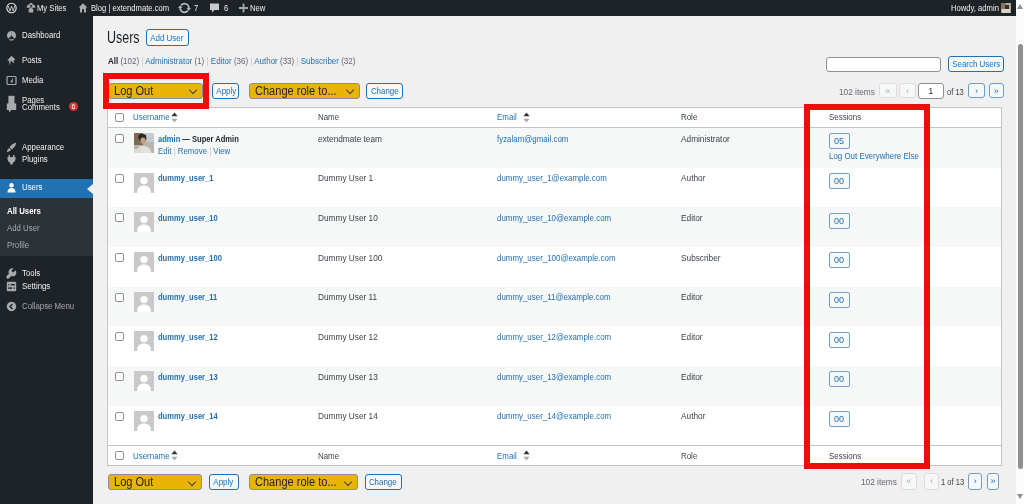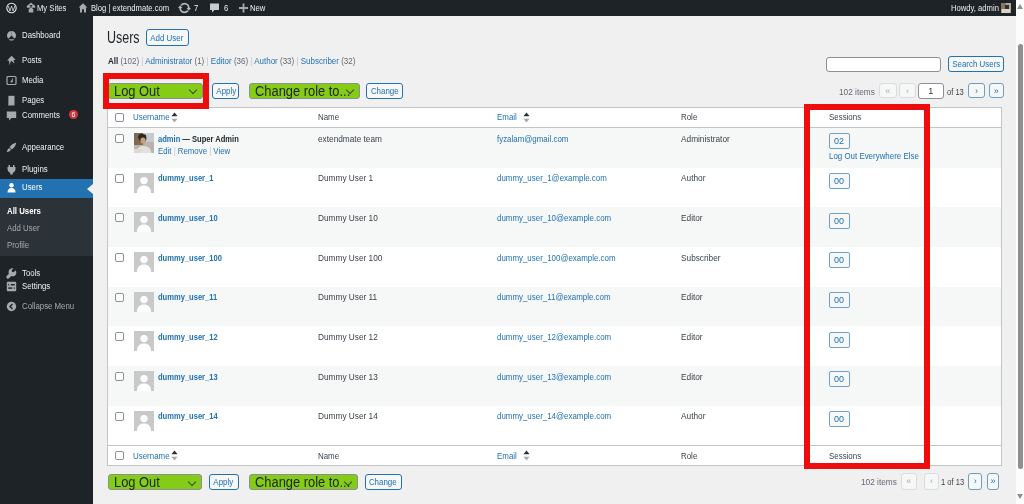--- a/index.html
+++ b/index.html
@@ -17,21 +17,21 @@
 .mi { position:absolute; left:0; width:93px; height:18px; color:#f0f0f1; font-size:8.5px; line-height:18px; }
 .mi .txt { position:absolute; left:22px; top:0; transform:scaleX(.92); transform-origin:0 50%; white-space:nowrap; }
 .mi svg { position:absolute; left:6px; top:4px; }
 .sub { position:absolute; left:7px; color:#a5aaad; font-size:8.5px; line-height:16px; height:16px; transform:scaleX(.92); transform-origin:0 50%; white-space:nowrap; }
 #arrow { position:absolute; left:87px; top:184.2px; width:0; height:0; border-top:5px solid transparent; border-bottom:5px solid transparent; border-right:6px solid #f0f0f1; }
 
 #content { position:absolute; left:93px; top:16px; width:923px; height:488px; background:#f0f0f1; }
 h1 { position:absolute; left:13.5px; top:13px; font-size:16px; font-weight:400; color:#1d2327; transform:scaleX(.78); transform-origin:0 0; }
 .btn { position:absolute; background:#f6f7f7; border:1px solid #2271b1; border-radius:3px; color:#2271b1; font-size:9px; text-align:center; font-family:inherit; white-space:nowrap; }
 .btn i { display:inline-block; font-style:normal; transform:scaleX(.88); }
-.sel { position:absolute; background:#84cc16; border:1px solid #8c8f94; border-radius:3px; color:#1d2327; font-size:14px; padding-left:5.5px; white-space:nowrap; }
+.sel { position:absolute; background:#eab308; border:1px solid #8c8f94; border-radius:3px; color:#1d2327; font-size:12px; padding-left:5.5px; white-space:nowrap; }
 .sel em { display:inline-block; font-style:normal; transform:scaleX(.92); transform-origin:0 50%; }
 .sel .chev { position:absolute; right:6px; top:3.5px; width:6px; height:6px; border-right:1.1px solid #3c434a; border-bottom:1.1px solid #3c434a; transform:rotate(45deg); }
 #filters { position:absolute; left:14.5px; top:40px; font-size:8.7px; color:#646970; white-space:nowrap; transform:scaleX(.92); transform-origin:0 0; }
 #filters a { color:#2271b1; text-decoration:none; }
 #filters b { color:#1d2327; }
 .gtxt { color:#646970; font-size:9px; transform:scaleX(.92); transform-origin:0 0; }
 .pgbox { position:absolute; border-radius:3px; font-size:9px; text-align:center; }
 .pgdis { background:#f6f7f7; border:1px solid #dcdcde; color:#a7aaad; }
 .pgen { background:#f6f7f7; border:1px solid #6d9dc2; color:#2271b1; }
 
@@ -120,35 +120,35 @@
       </svg>
       <span class="txt">Media</span>
     </div>
   <div class="mi" style="top:74.5px">
       <svg width="11" height="11" viewBox="0 0 11 11">
         <path d="M2.5 0.8 L8.5 0.8 L8.5 10.2 L2.5 10.2 Z" fill="#a7aaad"></path>
         <path d="M2.5 0.8 L2 1.5 L2 10.8 L7.8 10.8 L8.5 10.2 L2.8 10.2 Z" fill="#7b8084"></path>
       </svg>
       <span class="txt">Pages</span>
     </div>
-  <div class="mi" style="top:90px">
+  <div class="mi" style="top:82px">
       <svg width="11" height="11" viewBox="0 0 11 11">
         <path d="M0.8 1.5 L10.2 1.5 L10.2 8 L5.5 8 L3 10.4 L3 8 L0.8 8 Z" fill="#a7aaad"></path>
       </svg>
       <span class="txt">Comments</span>
       <span style="position:absolute;left:69px;top:4px;width:9px;height:9px;border-radius:50%;background:#d63638;color:#fff;font-size:7px;line-height:9.5px;text-align:center;">6</span>
     </div>
   <div class="mi" style="top:121.5px">
       <svg width="11" height="11" viewBox="0 0 11 11">
         <path d="M9.8 0.8 C7 1.5 4.8 3.2 3.6 5.2 L5.8 7.4 C7.8 6.2 9.4 4 10.2 1.2 Z" fill="#a7aaad"></path>
         <path d="M3.2 6 L5 7.8 C4.4 9 3 9.8 0.8 10.2 C1.4 8 1.8 6.8 3.2 6 Z" fill="#a7aaad"></path>
       </svg>
       <span class="txt">Appearance</span>
     </div>
-  <div class="mi" style="top:144px">
+  <div class="mi" style="top:134px">
       <svg width="11" height="11" viewBox="0 0 11 11">
         <path d="M4 1 L4 3 L7 3 L7 1 L8.5 1 L8.5 3 L9.5 3 L9.5 5 C9.5 6.8 8.4 8.2 6.8 8.7 L6.8 10.5 L4.2 10.5 L4.2 8.7 C2.6 8.2 1.5 6.8 1.5 5 L1.5 3 L2.5 3 L2.5 1 Z" fill="#a7aaad"></path>
       </svg>
       <span class="txt">Plugins</span>
     </div>
   <div class="mi" style="top:162px;color:#fff;">
       <svg width="11" height="11" viewBox="0 0 11 11">
         <circle cx="5.5" cy="3.2" r="2.2" fill="#fff"></circle>
         <path d="M1.5 10.5 C1.5 7.5 3 6 5.5 6 C8 6 9.5 7.5 9.5 10.5 Z" fill="#fff"></path>
       </svg>
@@ -229,21 +229,21 @@
         <path d="M4 4 C4 1.8 6 0.5 8.5 0.8 L12 2 L12.5 6 L11 9 L6 8.5 Z" fill="#2e2822"></path>
         <ellipse cx="9" cy="7.5" rx="2.6" ry="3" fill="#c99f7e"></ellipse>
         <path d="M2 20 C3 14.5 6 12.8 10 13 C14 13.2 16.5 15 17.5 20 Z" fill="#e3e1db"></path>
         <rect x="0" y="16" width="7" height="4" fill="#ded9d2"></rect>
       </svg>
   <span class="uname" style="left:50.4px;top:25.5px;">admin <b>— Super Admin</b></span>
   <span class="abs" style="left:50.4px;top:38.1px;font-size:8.7px;color:#2271b1;white-space:nowrap;transform:scaleX(.9);transform-origin:0 0;">Edit <span style="color:#c3c4c7">|</span> Remove <span style="color:#c3c4c7">|</span> View</span>
   <span class="cell" style="left:210.2px;top:25.5px;">extendmate team</span>
   <span class="email" style="left:389.8px;top:25.5px;">fyzalam@gmail.com</span>
   <span class="cell" style="left:573.5px;top:25.5px;">Administrator</span>
-  <div class="sess" style="left:721.1px;top:25.3px;">02</div>
+  <div class="sess" style="left:721.1px;top:25.3px;">05</div>
   <span class="abs" style="left:721.1px;top:43.1px;font-size:9px;color:#2271b1;white-space:nowrap;transform:scaleX(.88);transform-origin:0 0;">Log Out Everywhere Else</span>
   <div class="trow" style="top:59.6px;height:39.7px;"></div>
   <div class="cb" style="left:7.5px;top:65.8px;"></div>
   <svg class="av" style="left:26.2px;top:64.8px" width="20" height="20" viewBox="0 0 20 20">
         <rect width="20" height="20" fill="#c9c9c9"></rect>
         <circle cx="10" cy="7.6" r="3.7" fill="#fff"></circle>
         <path d="M3 20 C3 14.8 6 12.6 10 12.6 C14 12.6 17 14.8 17 20 Z" fill="#fff"></path>
       </svg>
   <span class="uname" style="left:50.4px;top:65.2px;">dummy_user_1</span>
   <span class="cell" style="left:210.2px;top:65.2px;">Dummy User 1</span>

